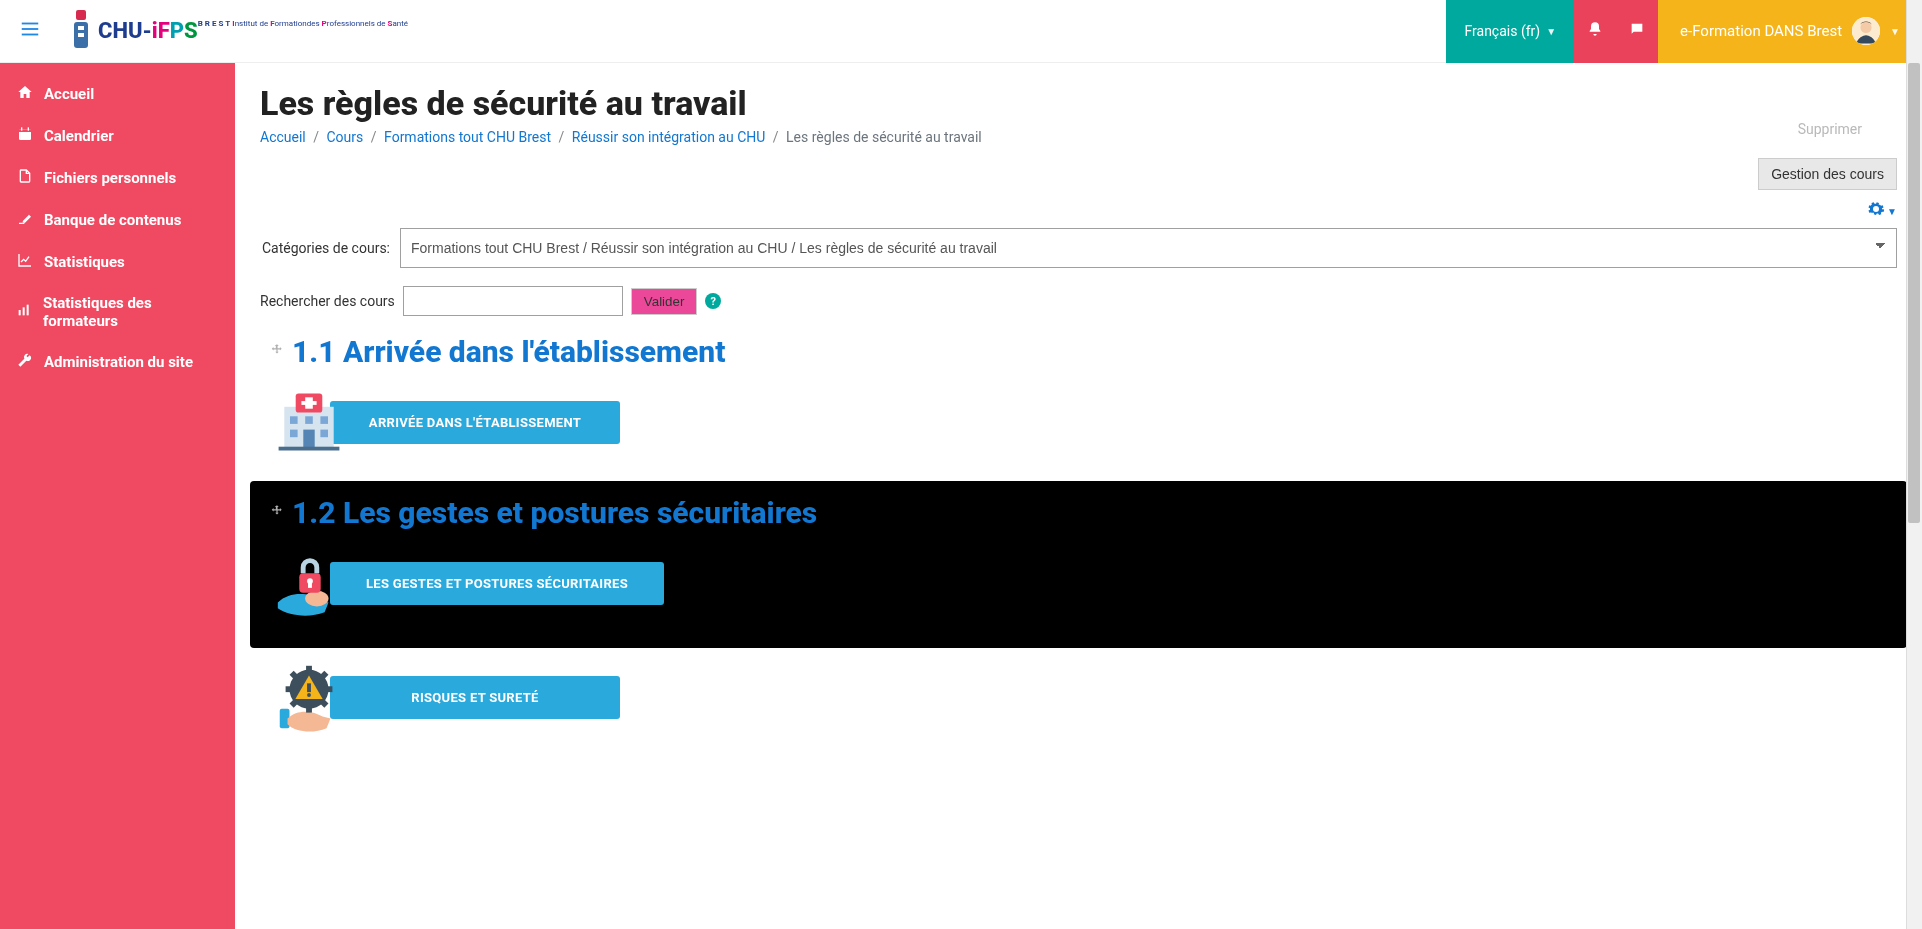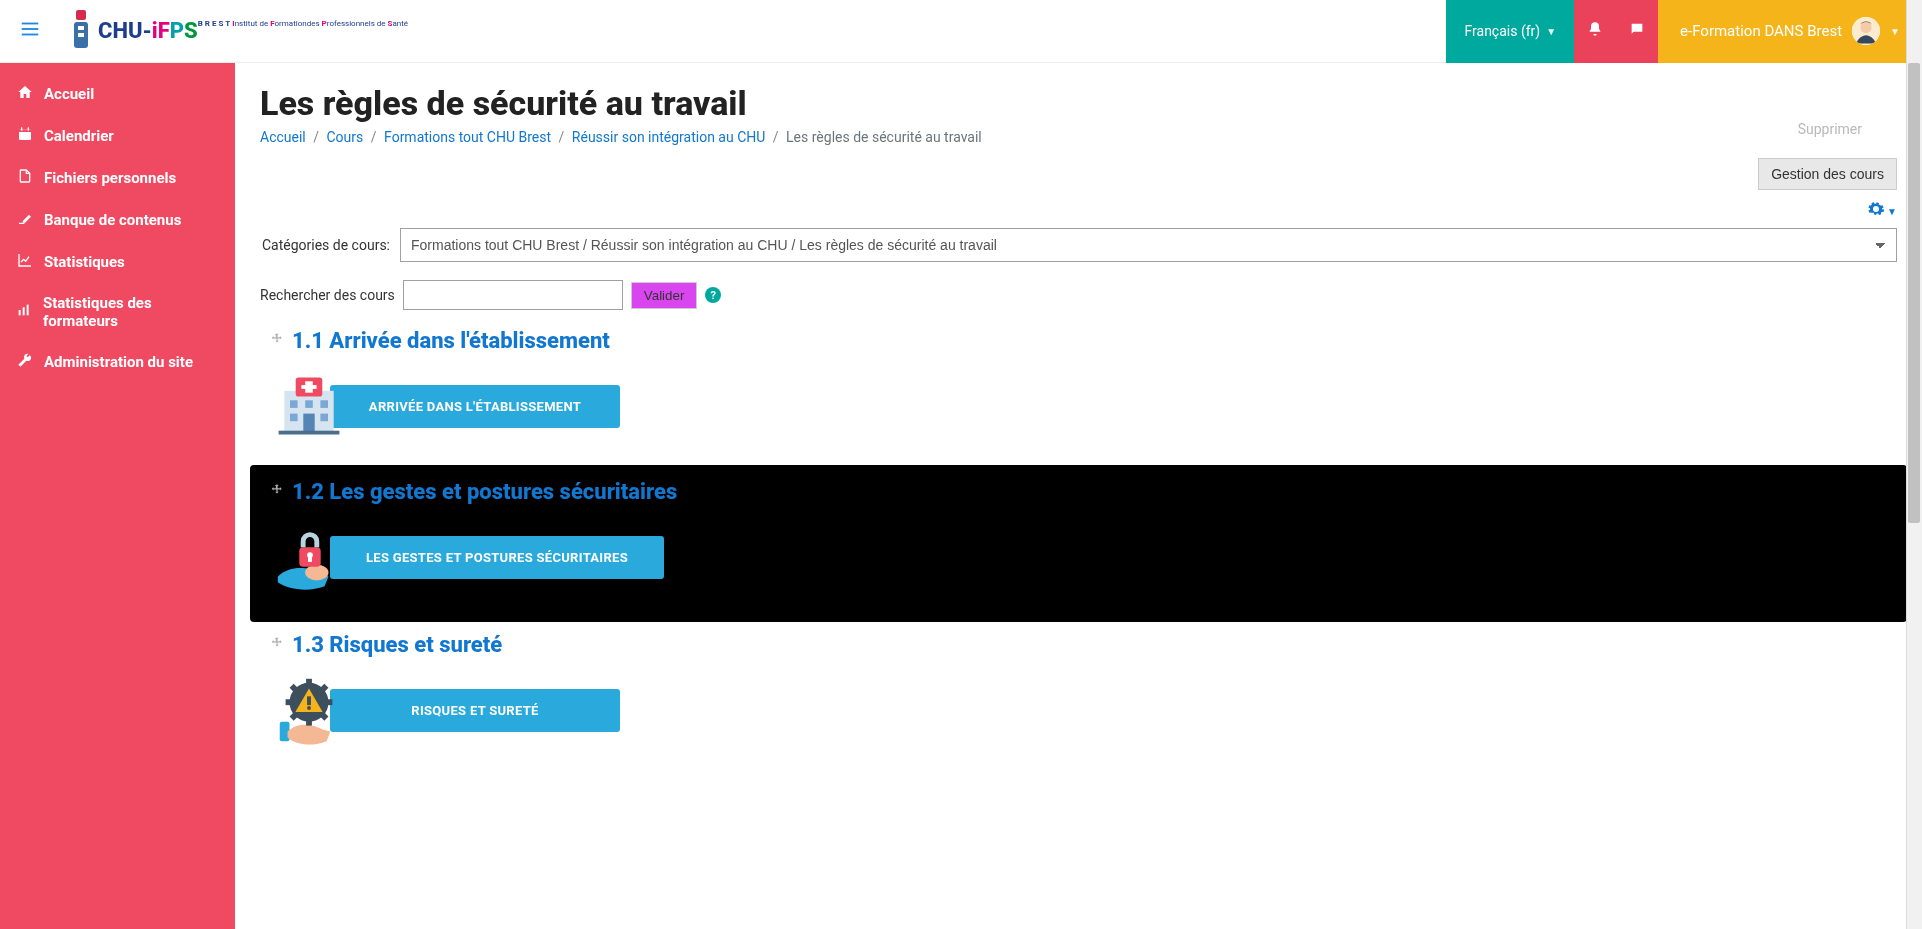--- a/index.html
+++ b/index.html
@@ -153,21 +153,21 @@
 
   .cat-row {
     display: flex;
     align-items: center;
     gap: 10px;
     margin-bottom: 18px;
   }
   .cat-label { width: 130px; text-align: right; font-size: 14px; color: #333; }
   .cat-select {
     flex: 1;
-    height: 34px;
+    height: 40px;
     border: 1px solid #a0a0a0;
     padding: 0 10px;
     font-size: 14px;
     color: #555;
     background: #fff;
     appearance: none;
     background-image: linear-gradient(45deg, transparent 50%, #666 50%), linear-gradient(135deg, #666 50%, transparent 50%);
     background-position: calc(100% - 16px) 14px, calc(100% - 11px) 14px;
     background-size: 5px 5px, 5px 5px;
     background-repeat: no-repeat;
@@ -177,21 +177,21 @@
     align-items: center;
     gap: 8px;
     margin-bottom: 8px;
     margin-top: 16px;
   }
   .search-label { font-size: 14px; color: #333; }
   .search-input {
     width: 220px; height: 30px; border: 1px solid #a0a0a0; padding: 0 8px;
   }
   .btn-secondary {
-    background: #d946ef;
+    background: #ec4899;
     border: 1px solid #ccc;
     padding: 5px 12px;
     color: #333;
     cursor: pointer;
   }
   .help-icon {
     width: 16px; height: 16px; border-radius: 50%;
     background: #00a99d; color: #fff;
     font-size: 11px; font-weight: bold;
     display: inline-flex; align-items: center; justify-content: center;
@@ -204,21 +204,21 @@
     display: flex;
     align-items: center;
     gap: 8px;
     margin-bottom: 14px;
     padding-left: 10px;
   }
   .move-handle {
     color: #b0b0b0; font-size: 14px; cursor: grab;
   }
   .section-title {
-    font-size: 22px;
+    font-size: 30px;
     font-weight: 800;
     color: #1177d1;
     cursor: pointer;
   }
   .course-card {
     display: flex;
     align-items: center;
     gap: 0;
     margin-left: 10px;
   }
@@ -481,28 +481,20 @@
             <path d="M34 30 v-6 a7 7 0 0 1 14 0 v6" fill="none" stroke="#b8d4e3" stroke-width="5"></path>
             <circle cx="41" cy="38" r="3" fill="#fff"></circle>
             <rect x="39" y="38" width="4" height="7" fill="#fff"></rect>
           </svg>
         </div>
         <div class="course-btn">LES GESTES ET POSTURES SÉCURITAIRES</div>
       </div>
     </div>
 
     <div class="course-section">
-      <div class="section-head">
-        <span class="move-handle">
-          <svg width="14" height="14" viewBox="0 0 24 24" fill="#b0b0b0">
-              <path d="M12 2l3 3h-2v4h4V7l3 3-3 3v-2h-4v4h2l-3 3-3-3h2v-4H6v2l-3-3 3-3v2h4V5H8z"></path>
-            </svg>
-        </span>
-        <a class="section-title">1.3 Risques et sureté</a>
-      </div>
       <div class="course-card">
         <div class="course-thumb">
           <svg width="80" height="80" viewBox="0 0 80 80">
             <rect x="10" y="52" width="10" height="20" rx="2" fill="#2aa9dd"></rect>
             <path d="M18 62 C 28 52, 44 54, 54 60 L 62 62 L 58 72 C 44 78, 26 76, 18 68 Z" fill="#f5b895"></path>
             <circle cx="40" cy="32" r="20" fill="#3d4f5d"></circle>
             <g fill="#3d4f5d">
                 <rect x="37" y="8" width="6" height="8"></rect>
                 <rect x="37" y="48" width="6" height="8"></rect>
                 <rect x="16" y="29" width="8" height="6"></rect>

